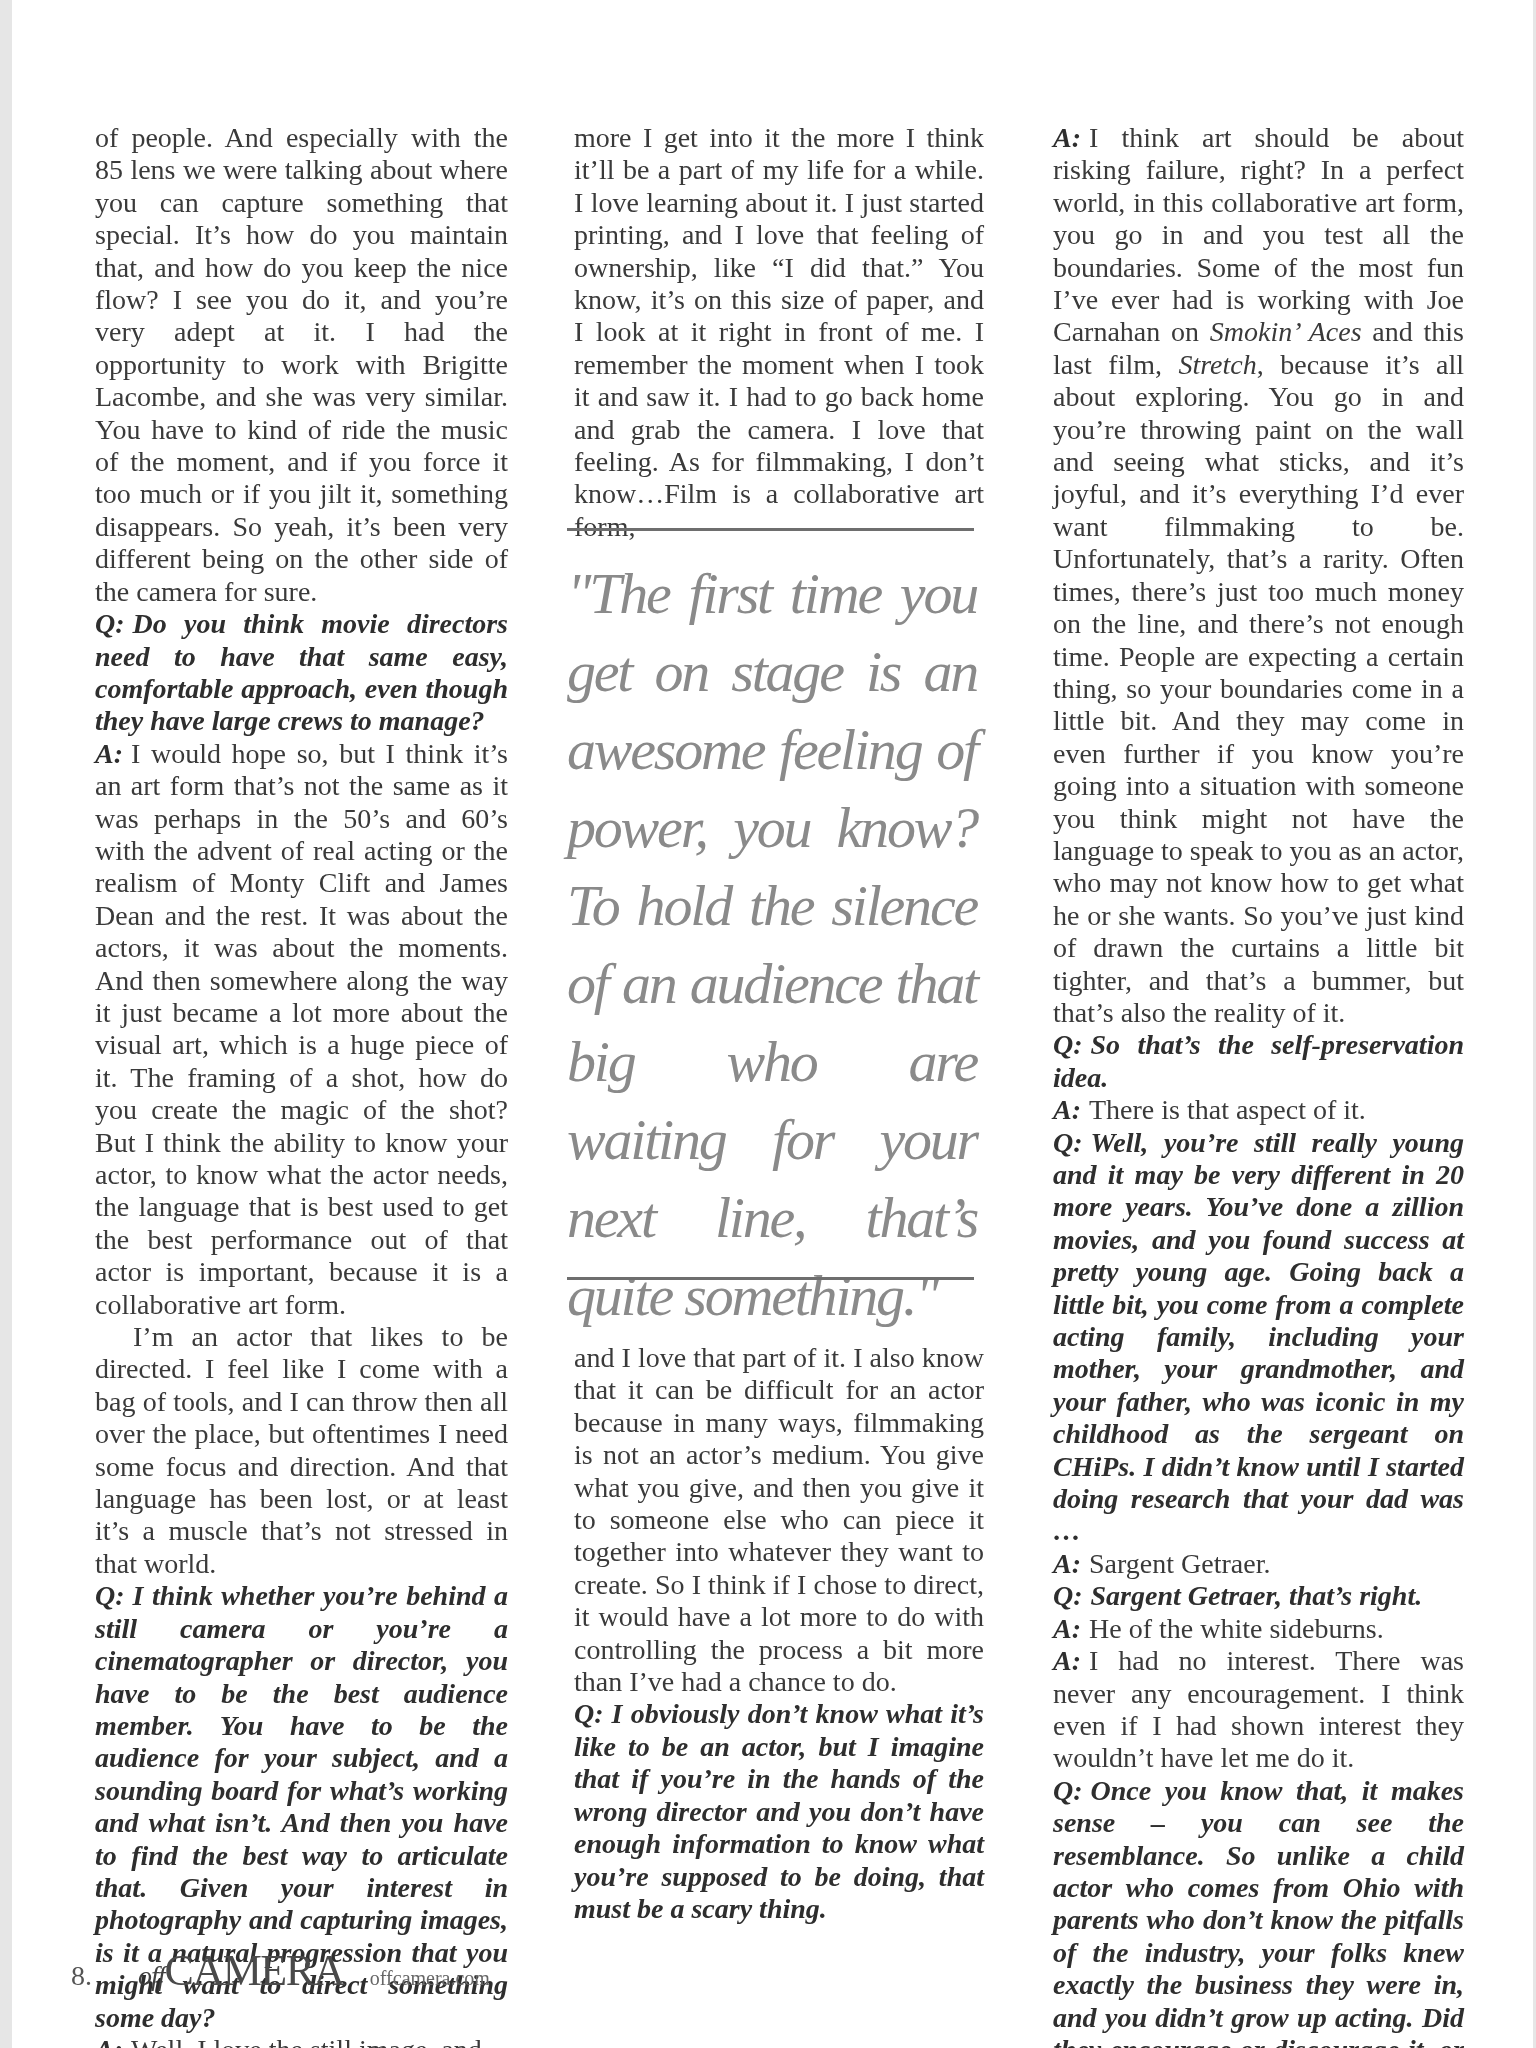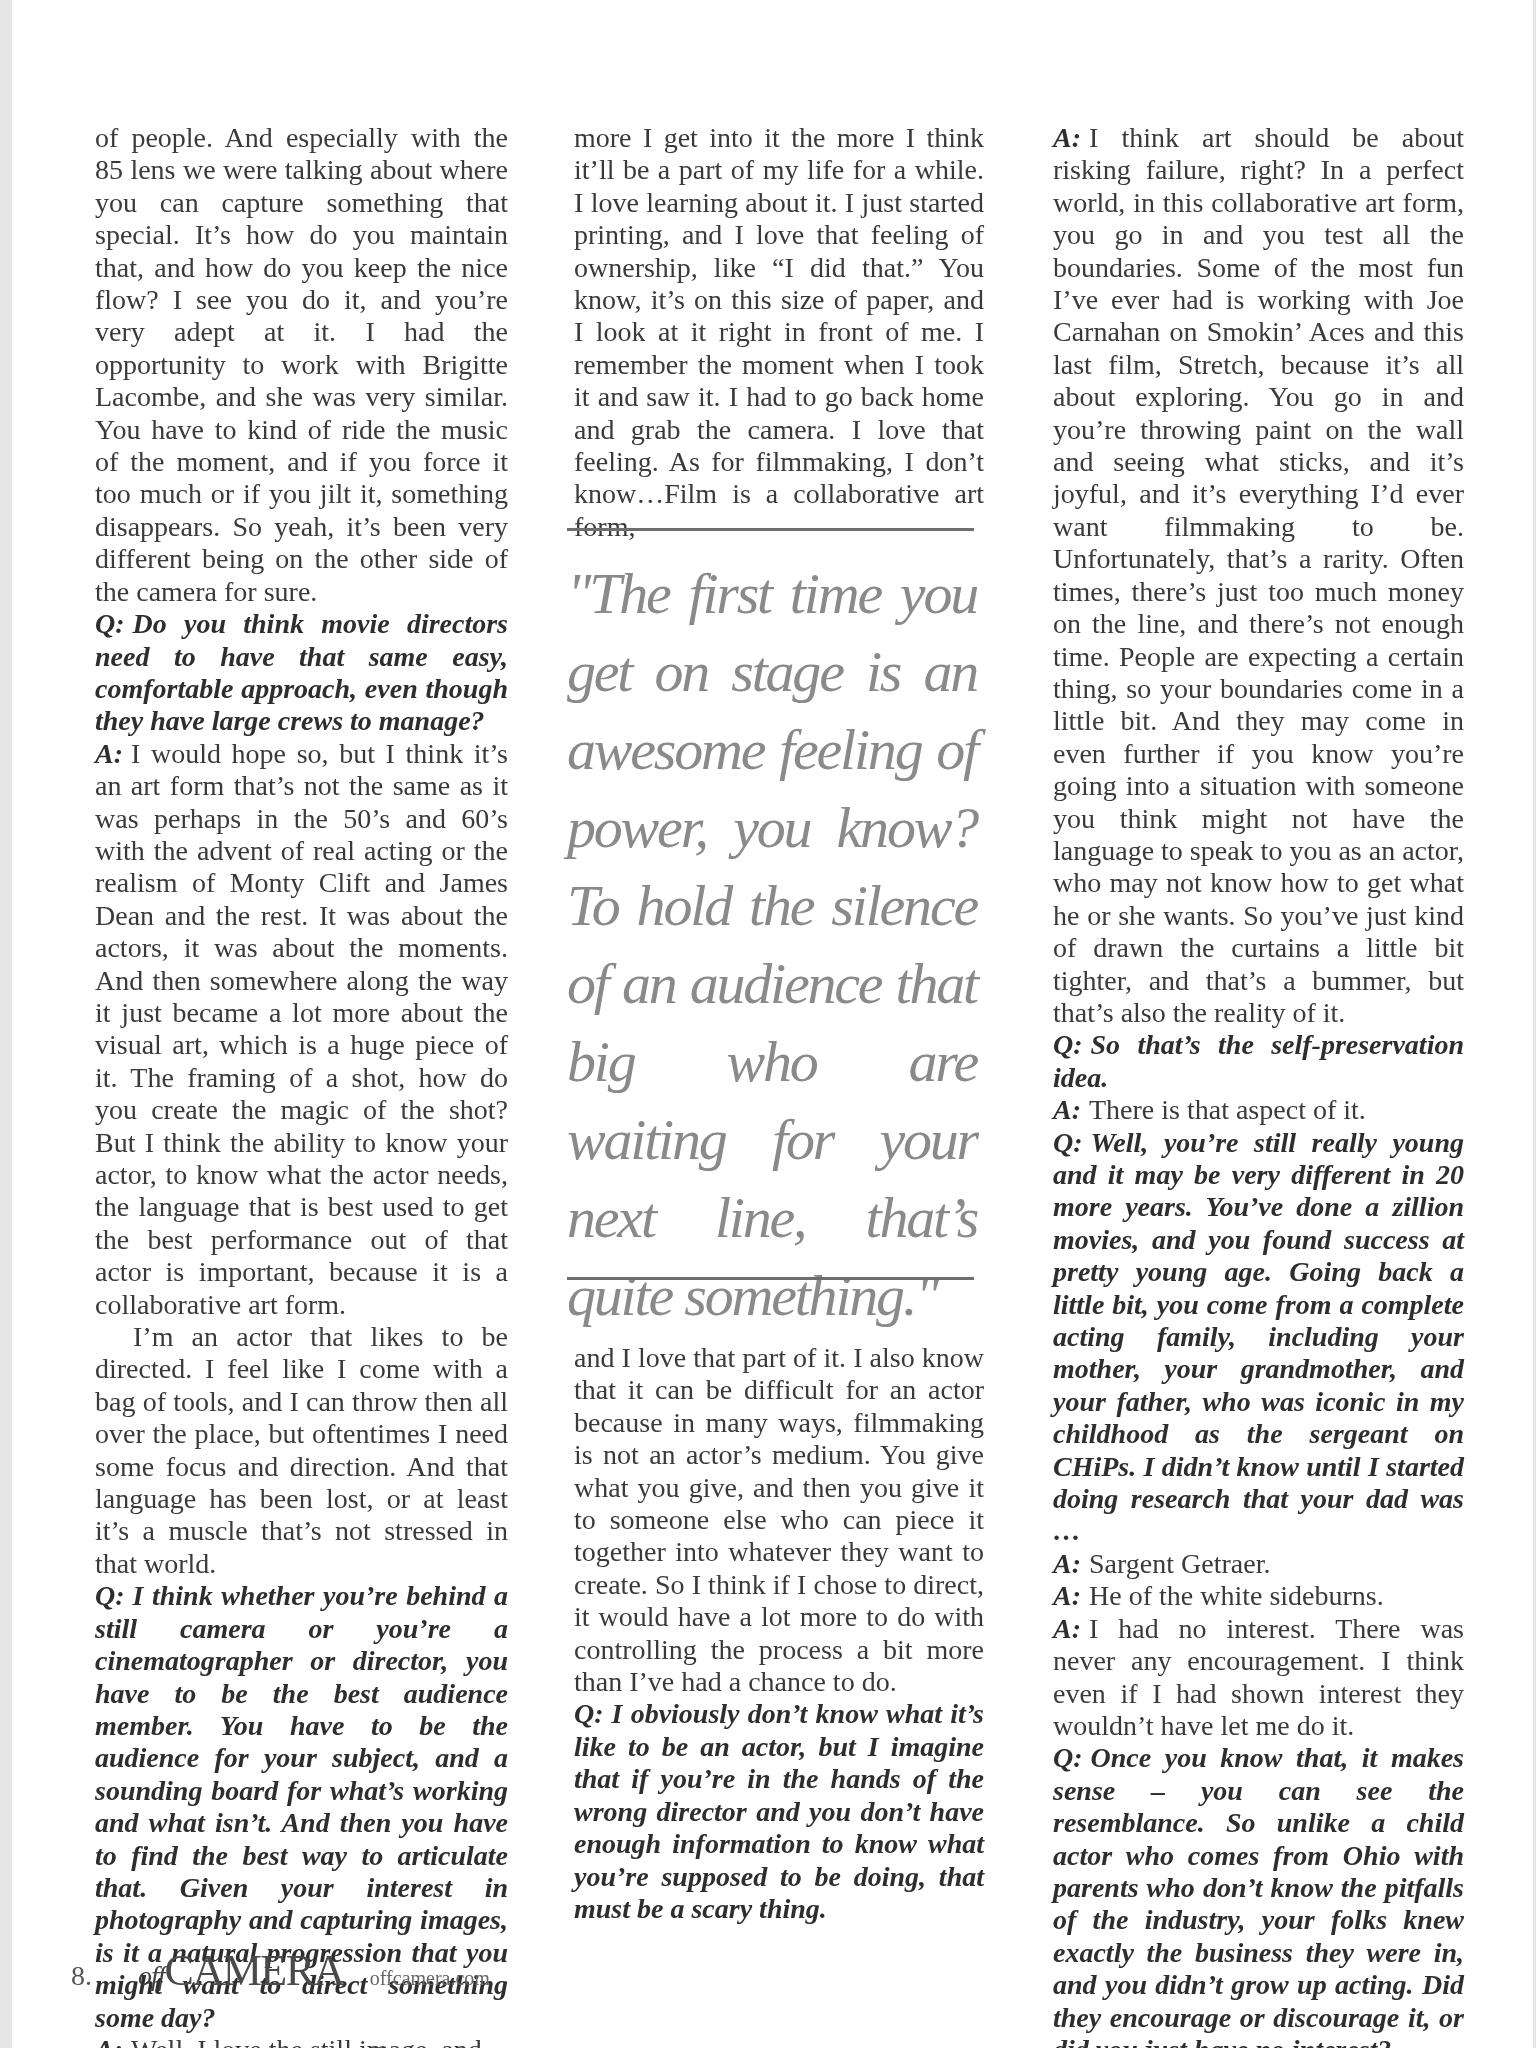--- a/index.html
+++ b/index.html
@@ -15,21 +15,21 @@
     text-align: justify; hyphens: none; margin-left: 8px;
   }
   .col1 { left: 75px; width: 413px; }
   .col2 { left: 554px; width: 410px; }
   .col2b { left: 554px; width: 410px; top: 1342px; }
   .col3 { left: 1033px; width: 411px; }
   .para { display: block; }
   .para.indent { text-indent: 38px; }
   .q { font-style: italic; font-weight: bold; color: #2e2e2e; }
   .lbl { font-style: italic; font-weight: bold; color: #2e2e2e; margin-right: 8px; }
-  .ital { }
+  .ital { font-style: italic; }
   .rule {
     position: absolute; left: 555px; width: 407px; height: 3px; background: #6e6e6e;
   }
   .pull {
     position: absolute; left: 555px; top: 555px; width: 410px;
     font-family: "Liberation Serif", "DejaVu Serif", serif;
     font-style: italic; font-size: 58px; line-height: 78px;
     color: #8a8a8a; letter-spacing: -2.2px;
     text-align: justify; text-align-last: left;
   }
@@ -90,20 +90,23 @@
     <span class="para">
       <span class="lbl">A:</span><span>There is that aspect of it.</span>
     </span>
     <span class="para">
       <span class="lbl">Q:</span><span class="q">Well, you’re still really young and it may be very different in 20 more years. You’ve done a zillion movies, and you found success at pretty young age. Going back a little bit, you come from a complete acting family, including your mother, your grandmother, and your father, who was iconic in my childhood as the sergeant on CHiPs. I didn’t know until I started doing research that your dad was …</span>
     </span>
     <span class="para">
       <span class="lbl">A:</span><span>Sargent Getraer.</span>
     </span>
     <span class="para">
+      <span class="lbl">Q:</span><span class="q">Sargent Getraer, that’s right.</span>
+    </span>
+    <span class="para">
       <span class="lbl">A:</span><span>He of the white sideburns.</span>
     </span>
     <span class="para">
       <span class="lbl">A:</span><span>I had no interest. There was never any encouragement. I think even if I had shown interest they wouldn’t have let me do it.</span>
     </span>
     <span class="para">
       <span class="lbl">Q:</span><span class="q">Once you know that, it makes sense – you can see the resemblance. So unlike a child actor who comes from Ohio with parents who don’t know the pitfalls of the industry, your folks knew exactly the business they were in, and you didn’t grow up acting. Did they encourage or discourage it, or did you just have no interest?</span>
     </span>
   </div>
 

